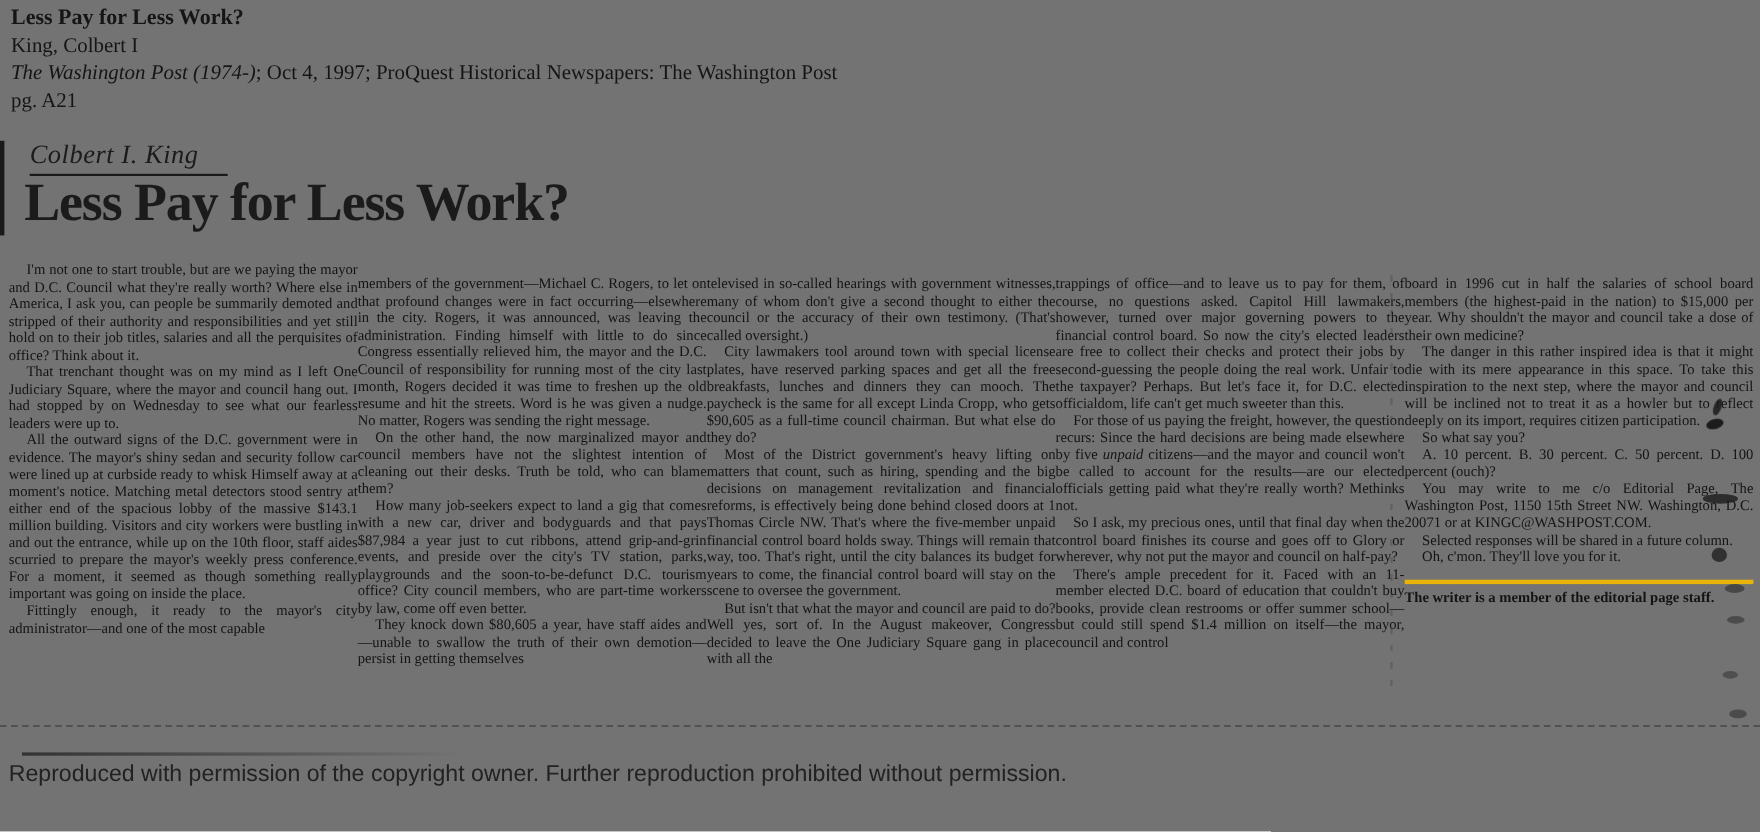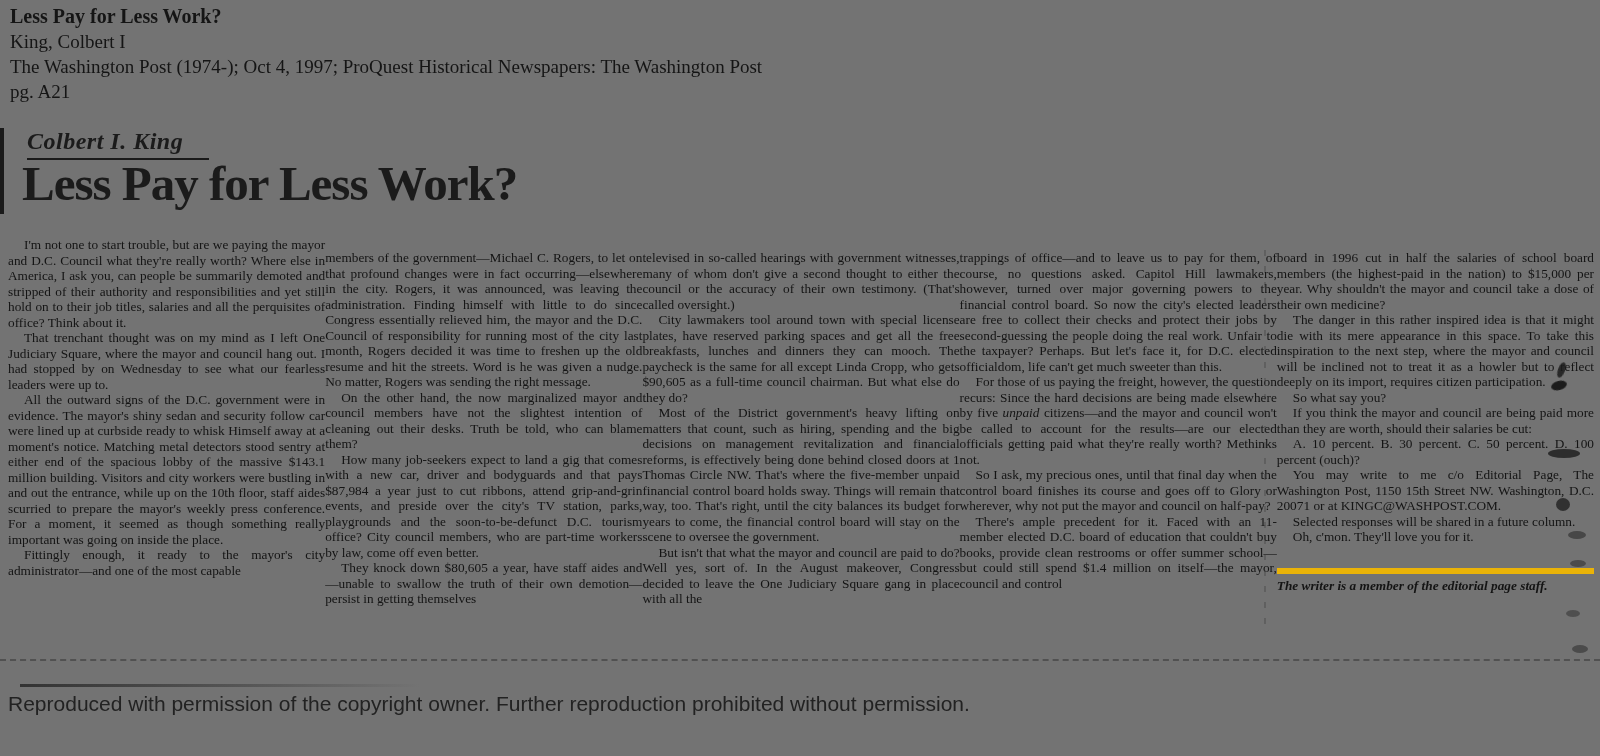--- a/index.html
+++ b/index.html
@@ -2,34 +2,34 @@
 <html><head>
 <meta charset="utf-8">
 <style>
   html,body{margin:0;padding:0;background:#ffffff;}
   .page{position:relative;width:1600px;height:756px;background:#737373;overflow:hidden;
         font-family:"Liberation Serif","DejaVu Serif",serif;color:#111;}
 
   
   .citation{position:absolute;left:10px;top:4px;font-size:19px;line-height:25px;color:#151515;}
   .citation .cit-title{font-weight:bold;font-size:20px;}
-  .cit-italic{}
+  .cit-italic{font-style:italic;}
 
   
-  .byline{position:absolute;left:27px;top:128px;font-size:24px;font-weight:bold;font-style:italic;
+  .byline{position:absolute;left:27px;top:128px;font-size:24px;font-weight:normal;font-style:italic;
           letter-spacing:0.5px;border-bottom:2px solid #1a1a1a;padding:0 26px 3px 0;color:#1b1b1b;}
   .headline{position:absolute;left:22px;top:158px;font-size:49px;font-weight:bold;letter-spacing:-1px;
             color:#1b1b1b;line-height:1.05;}
 
   
   .columns{position:absolute;left:8px;top:237px;width:1586px;display:flex;}
   .col{flex:1 1 0;font-size:13.3px;line-height:15.5px;text-align:justify;color:#141414;}
   .col p{margin:0;text-indent:16px;}
   .col p.cont{text-indent:0;margin-top:13px;}
-  .col p.tagline{border-top:6px solid #eab308;margin-top:23px;padding-top:4px;font-style:italic;
+  .col p.tagline{border-top:4px solid #eab308;margin-top:13px;padding-top:4px;
                  font-weight:bold;text-indent:0;}
 
   
   .footer-rule{position:absolute;left:20px;top:684px;width:400px;height:3px;
                background:linear-gradient(to right,#333 0%,#555 55%,rgba(85,85,85,0) 100%);}
   .copyright{position:absolute;left:8px;top:692px;font-family:"Liberation Sans","DejaVu Sans",sans-serif;
              font-size:21px;color:#222;}
 
   
   .artifact{position:absolute;pointer-events:none;}
@@ -86,21 +86,20 @@
       <div class="col">
         <p class="cont ">trappings of office—and to leave us to pay for them, of course, no questions asked. Capitol Hill lawmakers, however, turned over major governing powers to the financial control board. So now the city's elected leaders are free to collect their checks and protect their jobs by second-guessing the people doing the real work. Unfair to the taxpayer? Perhaps. But let's face it, for D.C. elected officialdom, life can't get much sweeter than this.</p>
         <p class="">For those of us paying the freight, however, the question recurs: Since the hard decisions are being made elsewhere by five <i>unpaid</i> citizens—and the mayor and council won't be called to account for the results—are our elected officials getting paid what they're really worth? Methinks not.</p>
         <p class="">So I ask, my precious ones, until that final day when the control board finishes its course and goes off to Glory or wherever, why not put the mayor and council on half-pay?</p>
         <p class="">There's ample precedent for it. Faced with an 11-member elected D.C. board of education that couldn't buy books, provide clean restrooms or offer summer school—but could still spend $1.4 million on itself—the mayor, council and control</p>
       </div>
       <div class="col">
         <p class="cont ">board in 1996 cut in half the salaries of school board members (the highest-paid in the nation) to $15,000 per year. Why shouldn't the mayor and council take a dose of their own medicine?</p>
         <p class="">The danger in this rather inspired idea is that it might die with its mere appearance in this space. To take this inspiration to the next step, where the mayor and council will be inclined not to treat it as a howler but to reflect deeply on its import, requires citizen participation.</p>
         <p class="">So what say you?</p>
-        <p class="">If you think the mayor and council are being paid more than they are worth, should their salaries be cut:</p>
         <p class="">A. 10 percent. B. 30 percent. C. 50 percent. D. 100 percent (ouch)?</p>
         <p class="">You may write to me c/o Editorial Page, The Washington Post, 1150 15th Street NW. Washington, D.C. 20071 or at KINGC@WASHPOST.COM.</p>
         <p class="">Selected responses will be shared in a future column.</p>
         <p class="">Oh, c'mon. They'll love you for it.</p>
         <p class="tagline">The writer is a member of the editorial page staff.</p>
       </div>
     </div>
 
   <div class="artifact a-bottomdash"></div>
   <div class="artifact a-colrule5"></div>

